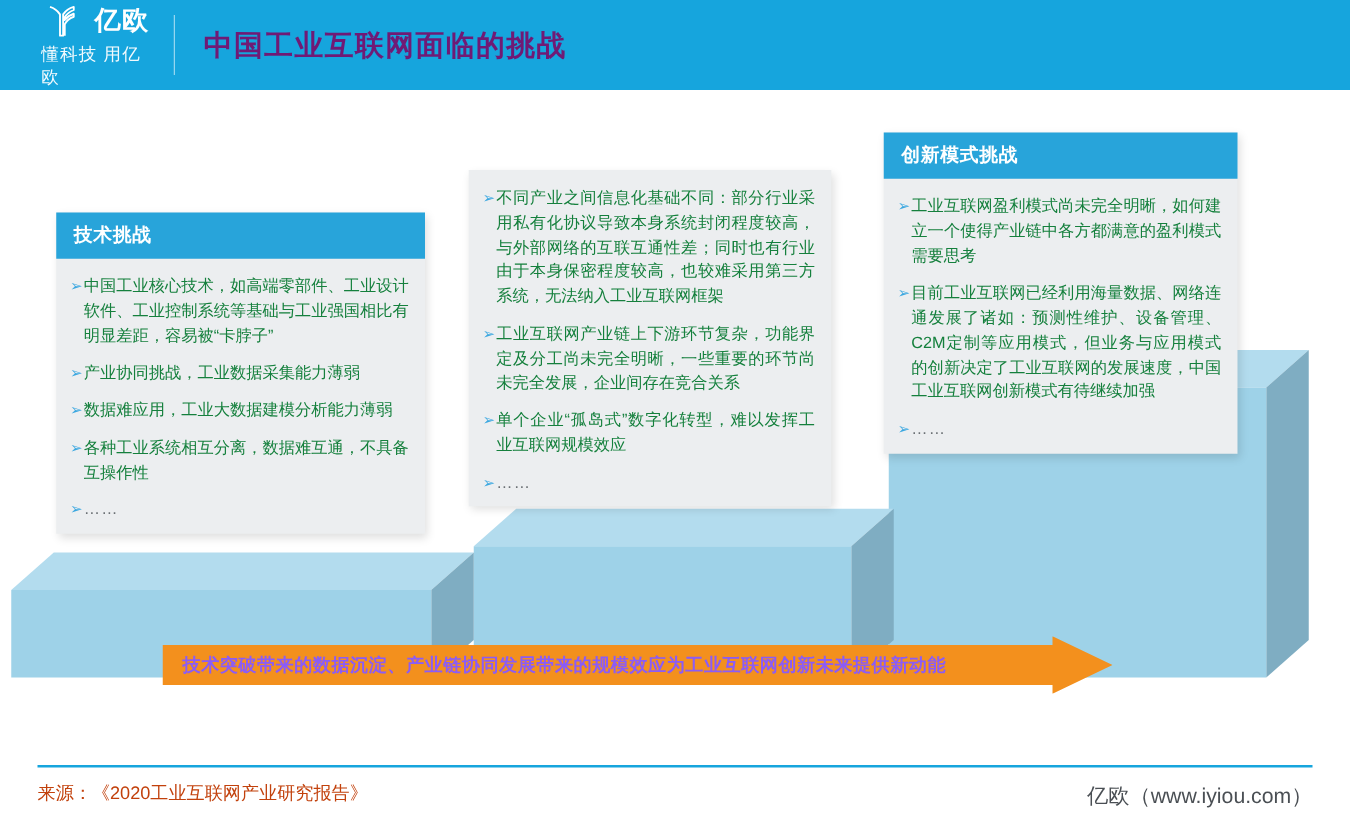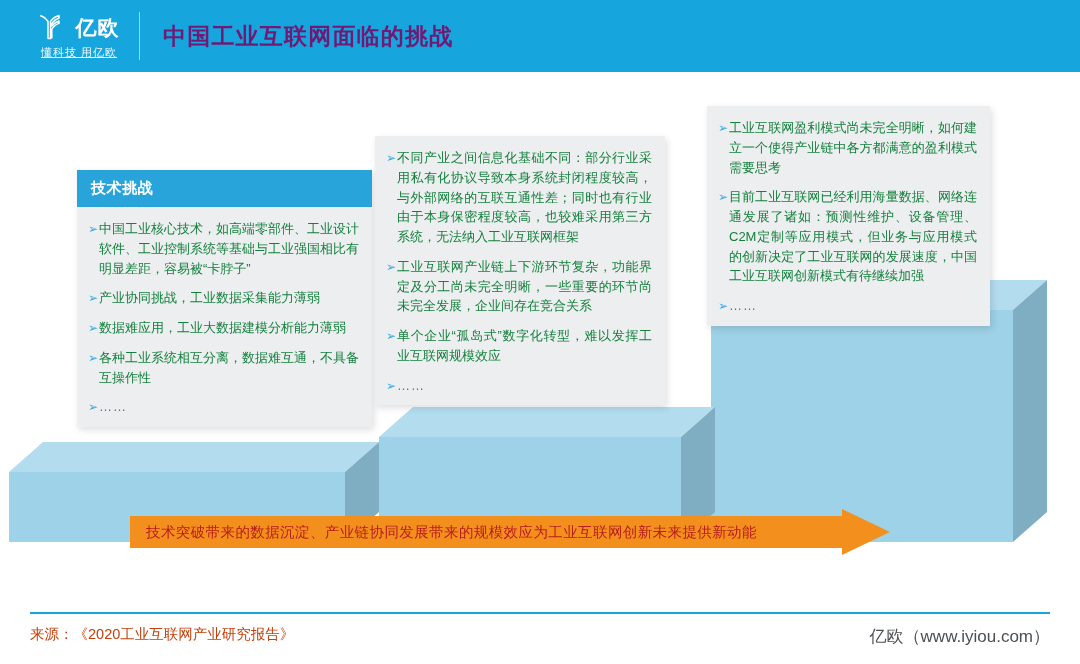--- a/index.html
+++ b/index.html
@@ -21,23 +21,22 @@
     position:absolute;left:33px;top:9px;width:92px;height:56px;
     display:flex;flex-direction:column;align-items:center;justify-content:center;
   }
   .logo-row{display:flex;align-items:center;gap:15px;}
   .logo-mark{width:22px;height:26px;display:block;}
   .logo-word{
     color:#ffffff;font-size:21px;font-weight:bold;letter-spacing:1px;
     line-height:1;
   }
   .logo-tag{
-    color:#ffffff;font-size:11px;letter-spacing:1px;margin-top:5px;
+    color:#ffffff;font-size:14px;letter-spacing:1px;margin-top:5px;
     opacity:.95;
-    text-decoration:underline;
   }
   .logo-divider{
     position:absolute;left:139px;top:12px;width:1px;height:48px;
     background:rgba(255,255,255,.55);
   }
   .header-title{
     position:absolute;left:163px;top:0;height:72px;
     display:flex;align-items:center;
     color:#701a75;font-size:23px;font-weight:bold;letter-spacing:1.2px;
   }
@@ -73,33 +72,33 @@
   }
   .bullet-text{
     flex:1 1 auto;
     color:#15803d;
     font-size:13px;
     line-height:1.52;
     text-align:justify;
   }
   .bullet-text.ellipsis{letter-spacing:1px;color:#6b7074;}
 
-  #card1{left:45px;top:170px;width:295px;margin-left:32px;}
+  #card1{left:45px;top:170px;width:295px;}
   #card2{left:375px;top:136px;width:290px;}
   #card3{left:707px;top:106px;width:283px;}
 
   
   .arrow-banner{
     position:absolute;left:130px;top:509px;width:760px;height:46px;
   }
   .arrow-banner svg{display:block;}
   .arrow-label{
     position:absolute;left:16px;top:0;height:46px;
     display:flex;align-items:center;
-    color:#b91c1c;font-size:14.5px;font-weight:normal;letter-spacing:.4px;
+    color:#8b5cf6;font-size:14.5px;font-weight:bold;letter-spacing:.4px;
     white-space:nowrap;
   }
 
   
   .footer-rule{
     position:absolute;left:30px;top:612px;width:1020px;height:2px;
     background:#16a5dd;
   }
   .footer-left{
     position:absolute;left:30px;top:625px;
@@ -191,20 +190,21 @@
       <span class="bullet-text">单个企业“孤岛式”数字化转型，难以发挥工业互联网规模效应</span>
     </div>
     <div class="bullet">
       <span class="bullet-mark">➢</span>
       <span class="bullet-text ellipsis">……</span>
     </div>
   </div>
 </div>
 
 <div class="card" id="card3">
+  <div class="card-head">创新模式挑战</div>
   <div class="card-body">
     <div class="bullet">
       <span class="bullet-mark">➢</span>
       <span class="bullet-text">工业互联网盈利模式尚未完全明晰，如何建立一个使得产业链中各方都满意的盈利模式需要思考</span>
     </div>
     <div class="bullet">
       <span class="bullet-mark">➢</span>
       <span class="bullet-text">目前工业互联网已经利用海量数据、网络连通发展了诸如：预测性维护、设备管理、C2M定制等应用模式，但业务与应用模式的创新决定了工业互联网的发展速度，中国工业互联网创新模式有待继续加强</span>
     </div>
     <div class="bullet">

